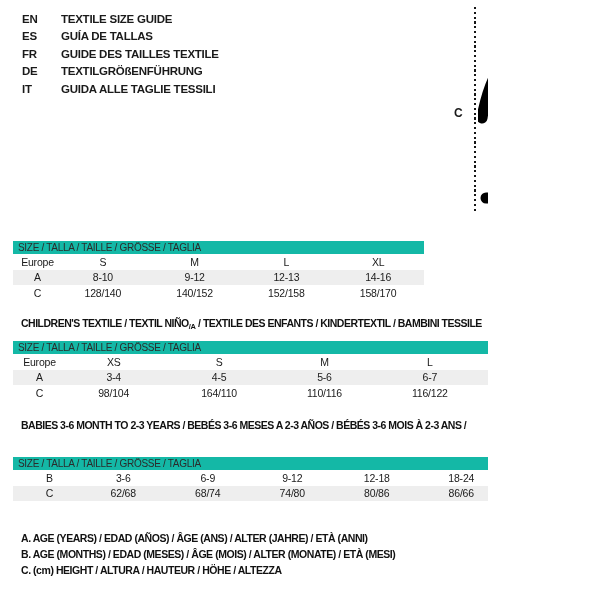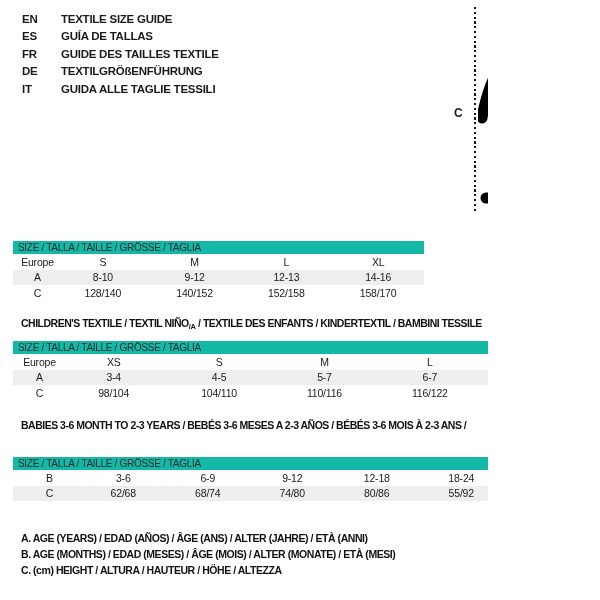--- a/index.html
+++ b/index.html
@@ -142,28 +142,28 @@
       <td>XS</td>
       <td>S</td>
       <td>M</td>
       <td>L</td>
       <td>XL</td>
     </tr>
     <tr class="shaded">
       <td class="lab">A</td>
       <td>3-4</td>
       <td>4-5</td>
-      <td>5-7</td>
+      <td>5-6</td>
       <td>6-7</td>
       <td>7-8</td>
     </tr>
     <tr>
       <td class="lab">C</td>
       <td>98/104</td>
-      <td>104/110</td>
+      <td>164/110</td>
       <td>110/116</td>
       <td>116/122</td>
       <td>122/128</td>
     </tr>
   </tbody>
     </table>
 
   <div class="tbl-title t3-title">
     <div>BABIES 3-6 MONTH TO 2-3 YEARS / BEBÉS 3-6 MESES A 2-3 AÑOS / BÉBÉS 3-6 MOIS À 2-3 ANS /</div>
   </div>
@@ -189,21 +189,21 @@
       <td>12-18</td>
       <td>18-24</td>
       <td>24-36</td>
     </tr>
     <tr class="shaded">
       <td class="lab">C</td>
       <td>62/68</td>
       <td>68/74</td>
       <td>74/80</td>
       <td>80/86</td>
-      <td>55/92</td>
+      <td>86/66</td>
       <td>81/98</td>
     </tr>
   </tbody>
     </table>
 
   <section class="footnotes">
     <div class="footnote">A. AGE (YEARS) / EDAD (AÑOS) / ÂGE (ANS) / ALTER (JAHRE) / ETÀ (ANNI)</div>
     <div class="footnote">B. AGE (MONTHS) / EDAD (MESES) / ÂGE (MOIS) / ALTER (MONATE) / ETÀ (MESI)</div>
     <div class="footnote">C. (cm) HEIGHT / ALTURA / HAUTEUR / HÖHE / ALTEZZA</div>
   </section>

